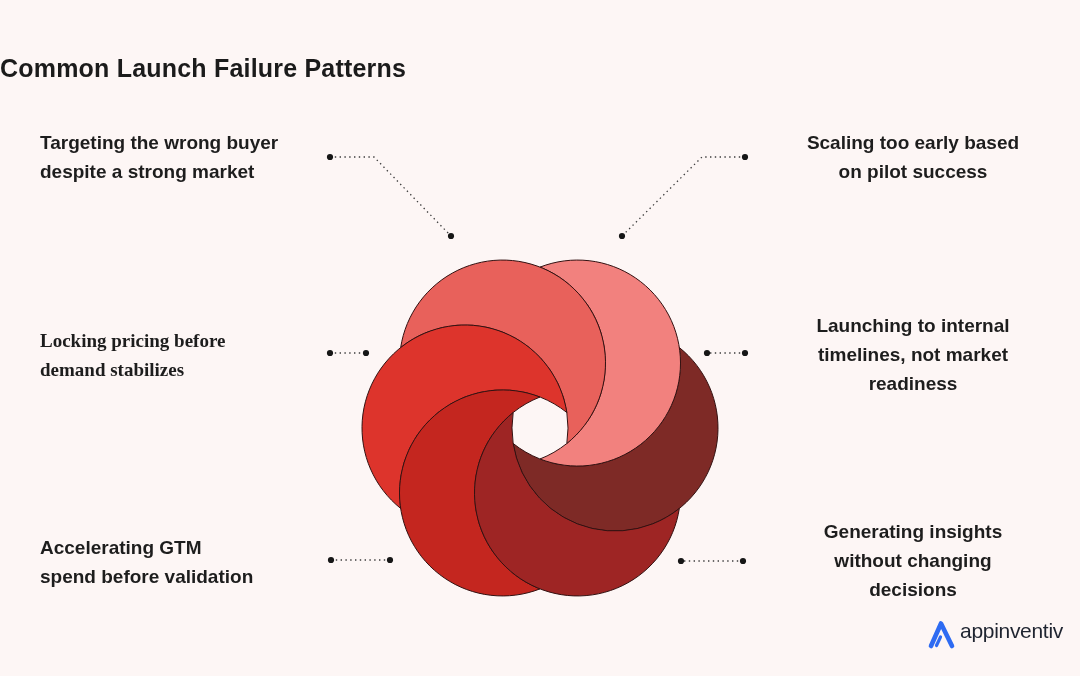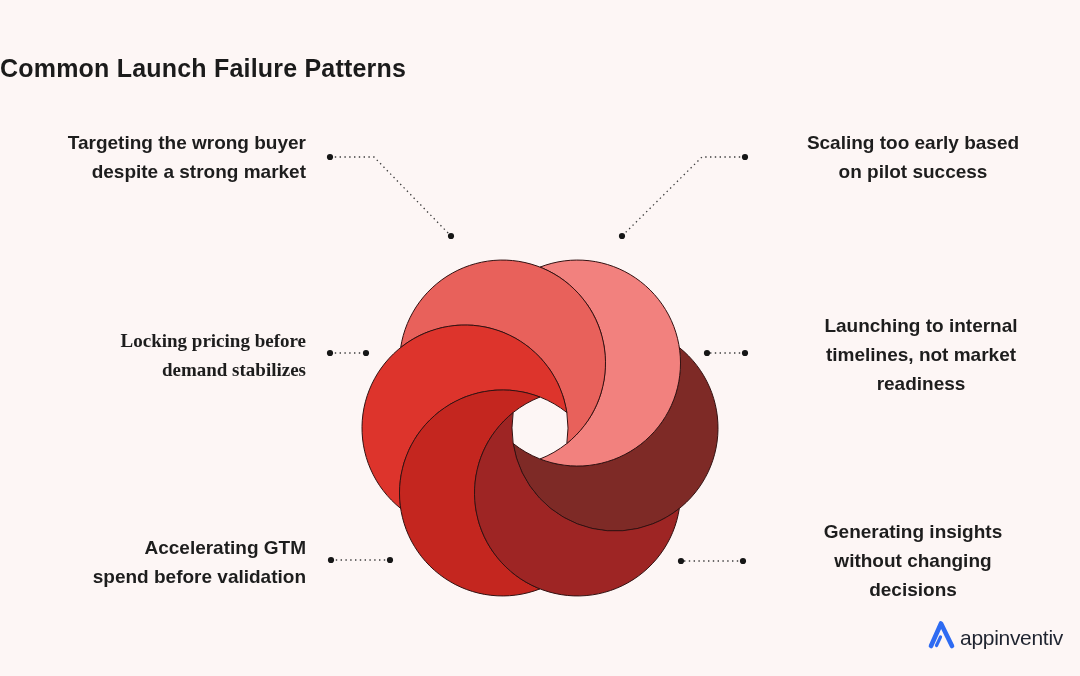--- a/index.html
+++ b/index.html
@@ -23,40 +23,40 @@
     letter-spacing: 0.2px;
   }
   .label {
     position: absolute;
     font-size: 19px;
     font-weight: 700;
     line-height: 29px;
     color: #1d1d1d;
     white-space: pre-line;
   }
-  .label.right-align { text-align: right; }
+  .label.right-align { }
   .label.left-align  { text-align: center; }
   .label-tl { left: 40px;  top: 128px; width: 266px; }
   .label-ml { left: 40px;  top: 326px; width: 266px; font-family: Liberation Serif, serif; }
   .label-bl { left: 40px;  top: 533px; width: 266px; }
   .label-tr { left: 768px; top: 128px; width: 290px; }
-  .label-mr { left: 768px; top: 311px; width: 290px; margin-left: 8px; }
+  .label-mr { left: 768px; top: 311px; width: 290px; }
   .label-br { left: 768px; top: 517px; width: 290px; }
   .diagram-svg {
     position: absolute;
     inset: 0;
     width: 1080px;
     height: 676px;
   }
   .logo {
     position: absolute;
     left: 926px;
     top: 619px;
     display: flex;
-    align-items: flex-end;
+    align-items: flex-start;
     gap: 3px;
   }
   .logo-text {
     font-size: 21px;
     font-weight: 500;
     color: #1f2430;
     letter-spacing: -0.3px;
   }
 </style>
 </head>

